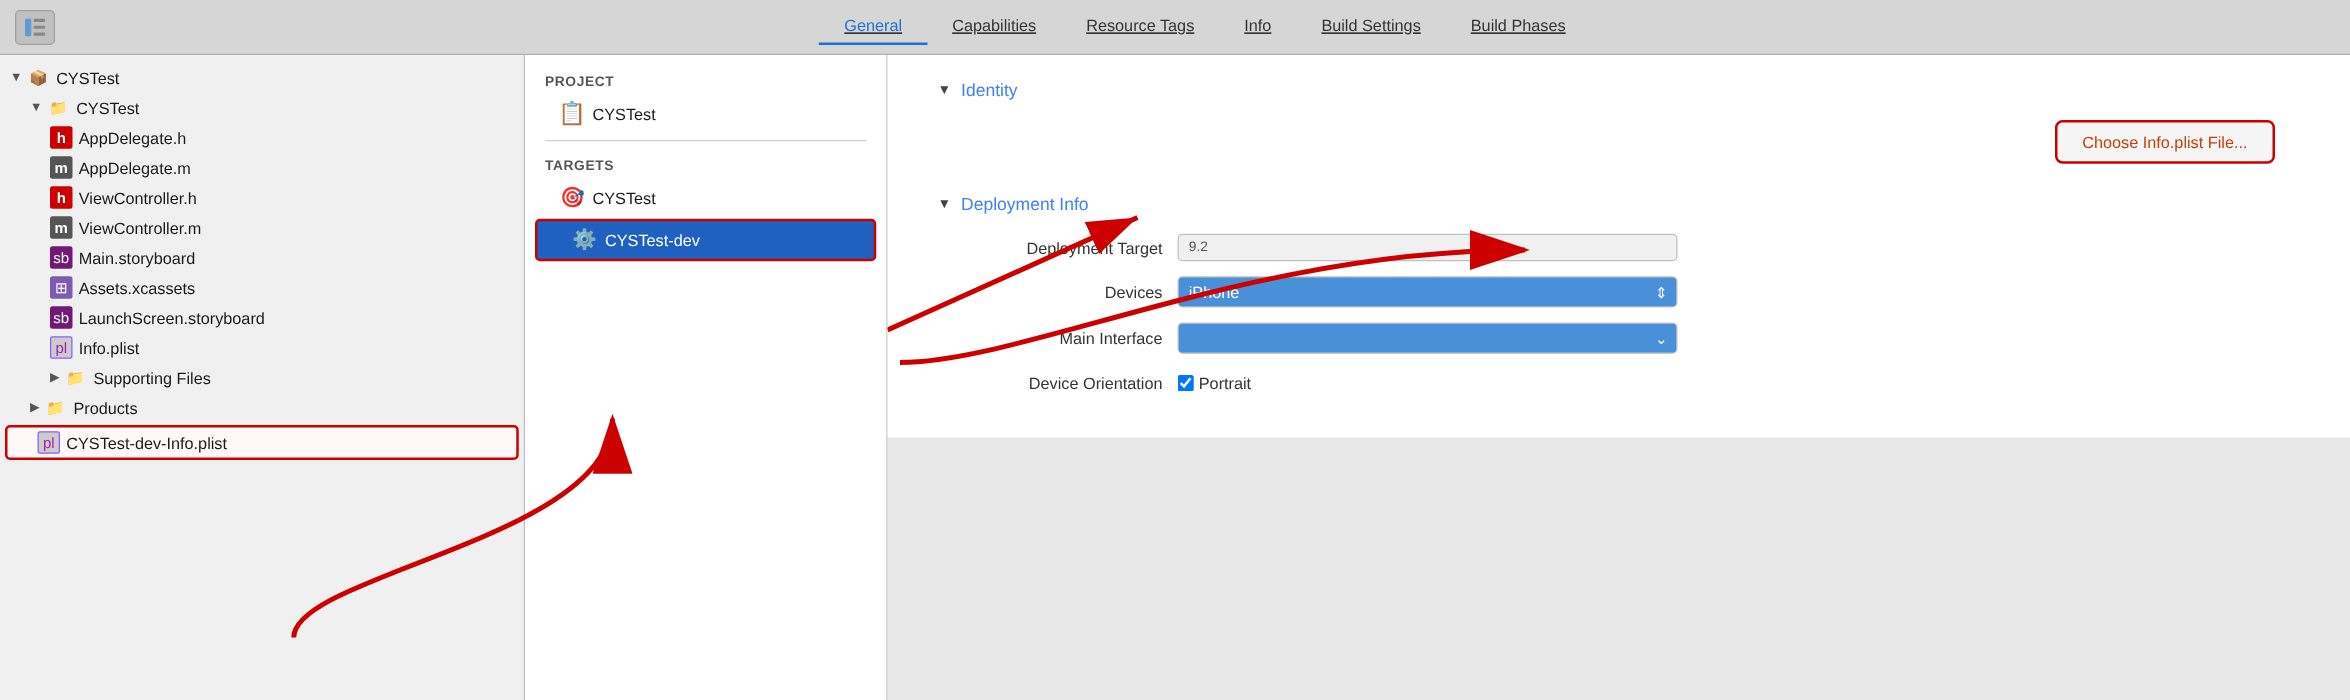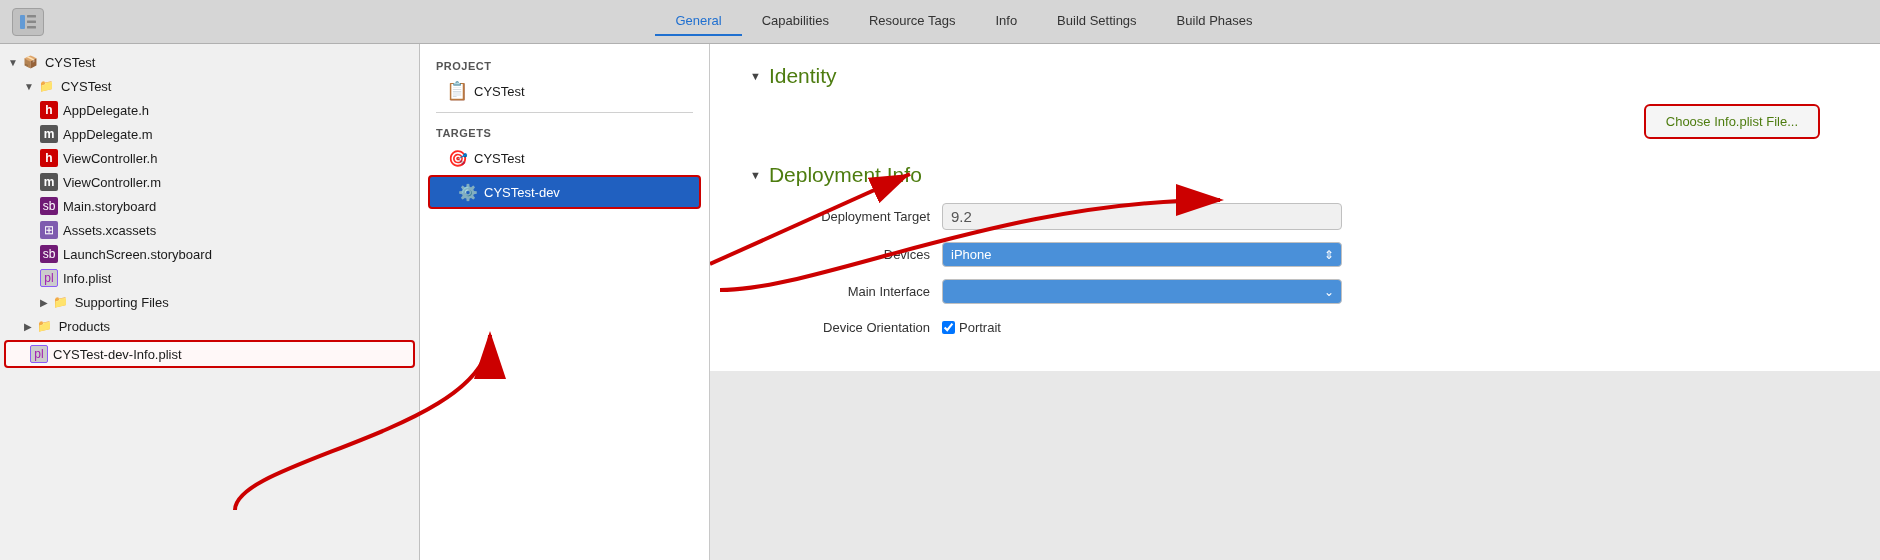--- a/index.html
+++ b/index.html
@@ -36,20 +36,21 @@
       margin-right: 16px;
       cursor: pointer;
     }
     .sidebar-icon-btn svg { width: 18px; height: 18px; }
     .tab-items {
       display: flex;
       flex: 1;
       justify-content: center;
       gap: 0;
       align-items: center;
+      text-decoration: underline;
     }
     .tab-item {
       padding: 6px 20px;
       font-size: 13px;
       color: #333;
       cursor: pointer;
       border-bottom: 2px solid transparent;
     }
     .tab-item.active {
       color: #2070d0;
@@ -163,35 +164,35 @@
       display: flex;
       align-items: center;
       margin-bottom: 16px;
     }
     .section-caret {
       font-size: 11px;
       color: #444;
       margin-right: 8px;
     }
     .section-title {
-      font-size: 21px;
+      font-size: 14px;
       font-weight: 500;
-      color: #4d7c0f;
+      color: #3b82f6;
     }
 
     
     .identity-section { margin-bottom: 24px; }
     .choose-plist-btn {
       border: 2px solid #cc0000;
       border-radius: 6px;
       padding: 8px 20px;
       background: #f5f5f5;
       font-size: 13px;
       cursor: pointer;
-      color: #4d7c0f;
+      color: #c2410c;
       display: inline-block;
     }
 
     
     .deployment-section { margin-bottom: 16px; }
     .field-row {
       display: flex;
       align-items: center;
       margin-bottom: 12px;
     }
@@ -202,21 +203,21 @@
       min-width: 180px;
       margin-right: 12px;
     }
     .field-input {
       flex: 1;
       max-width: 400px;
       padding: 4px 8px;
       border: 1px solid #c0c0c0;
       border-radius: 4px;
       background: #f0f0f0;
-      font-size: 15px;
+      font-size: 11px;
       color: #555;
     }
     .field-select-wrapper {
       position: relative;
       flex: 1;
       max-width: 400px;
     }
     .field-select {
       width: 100%;
       padding: 4px 28px 4px 8px;

